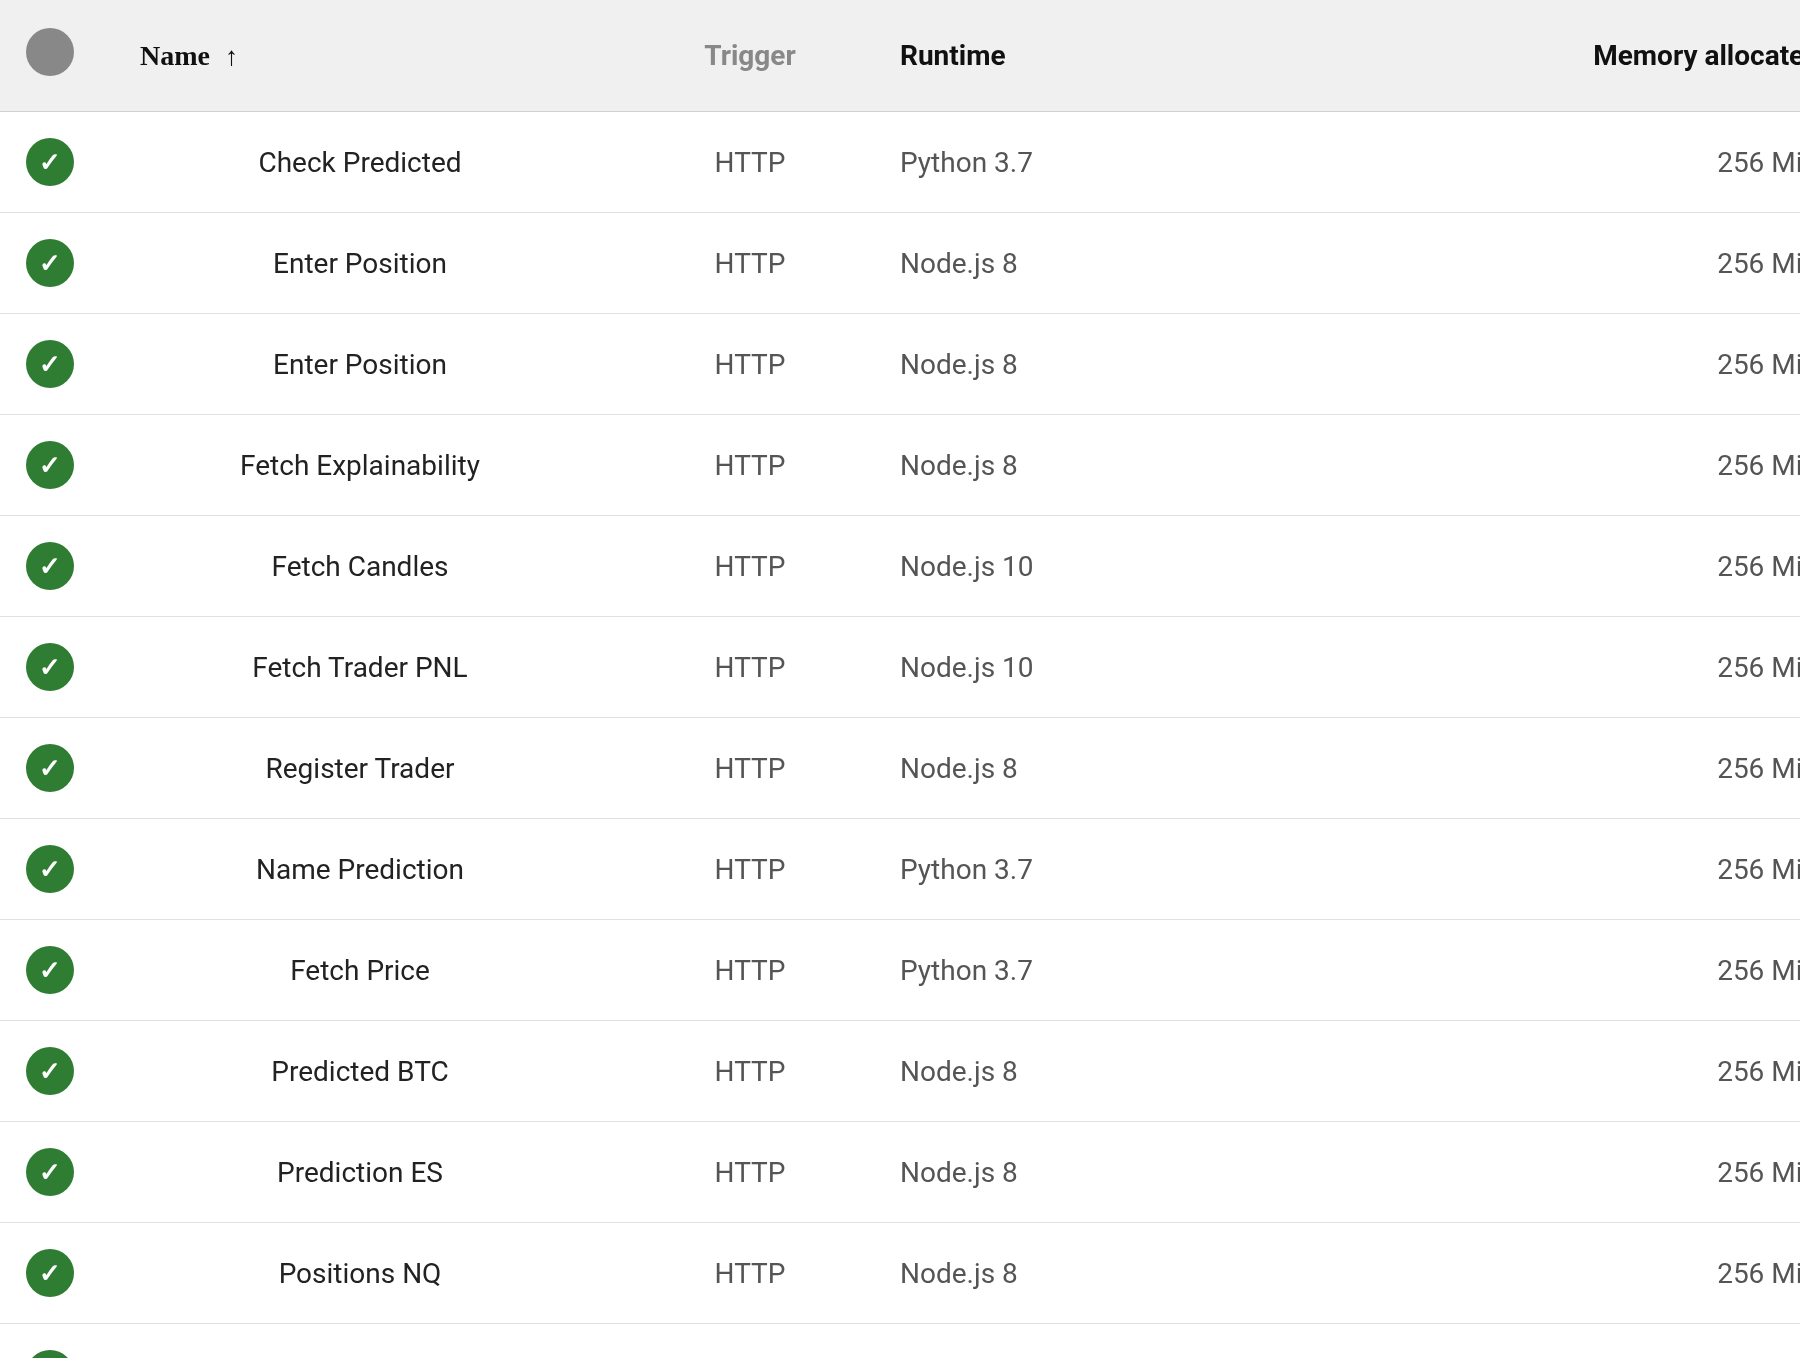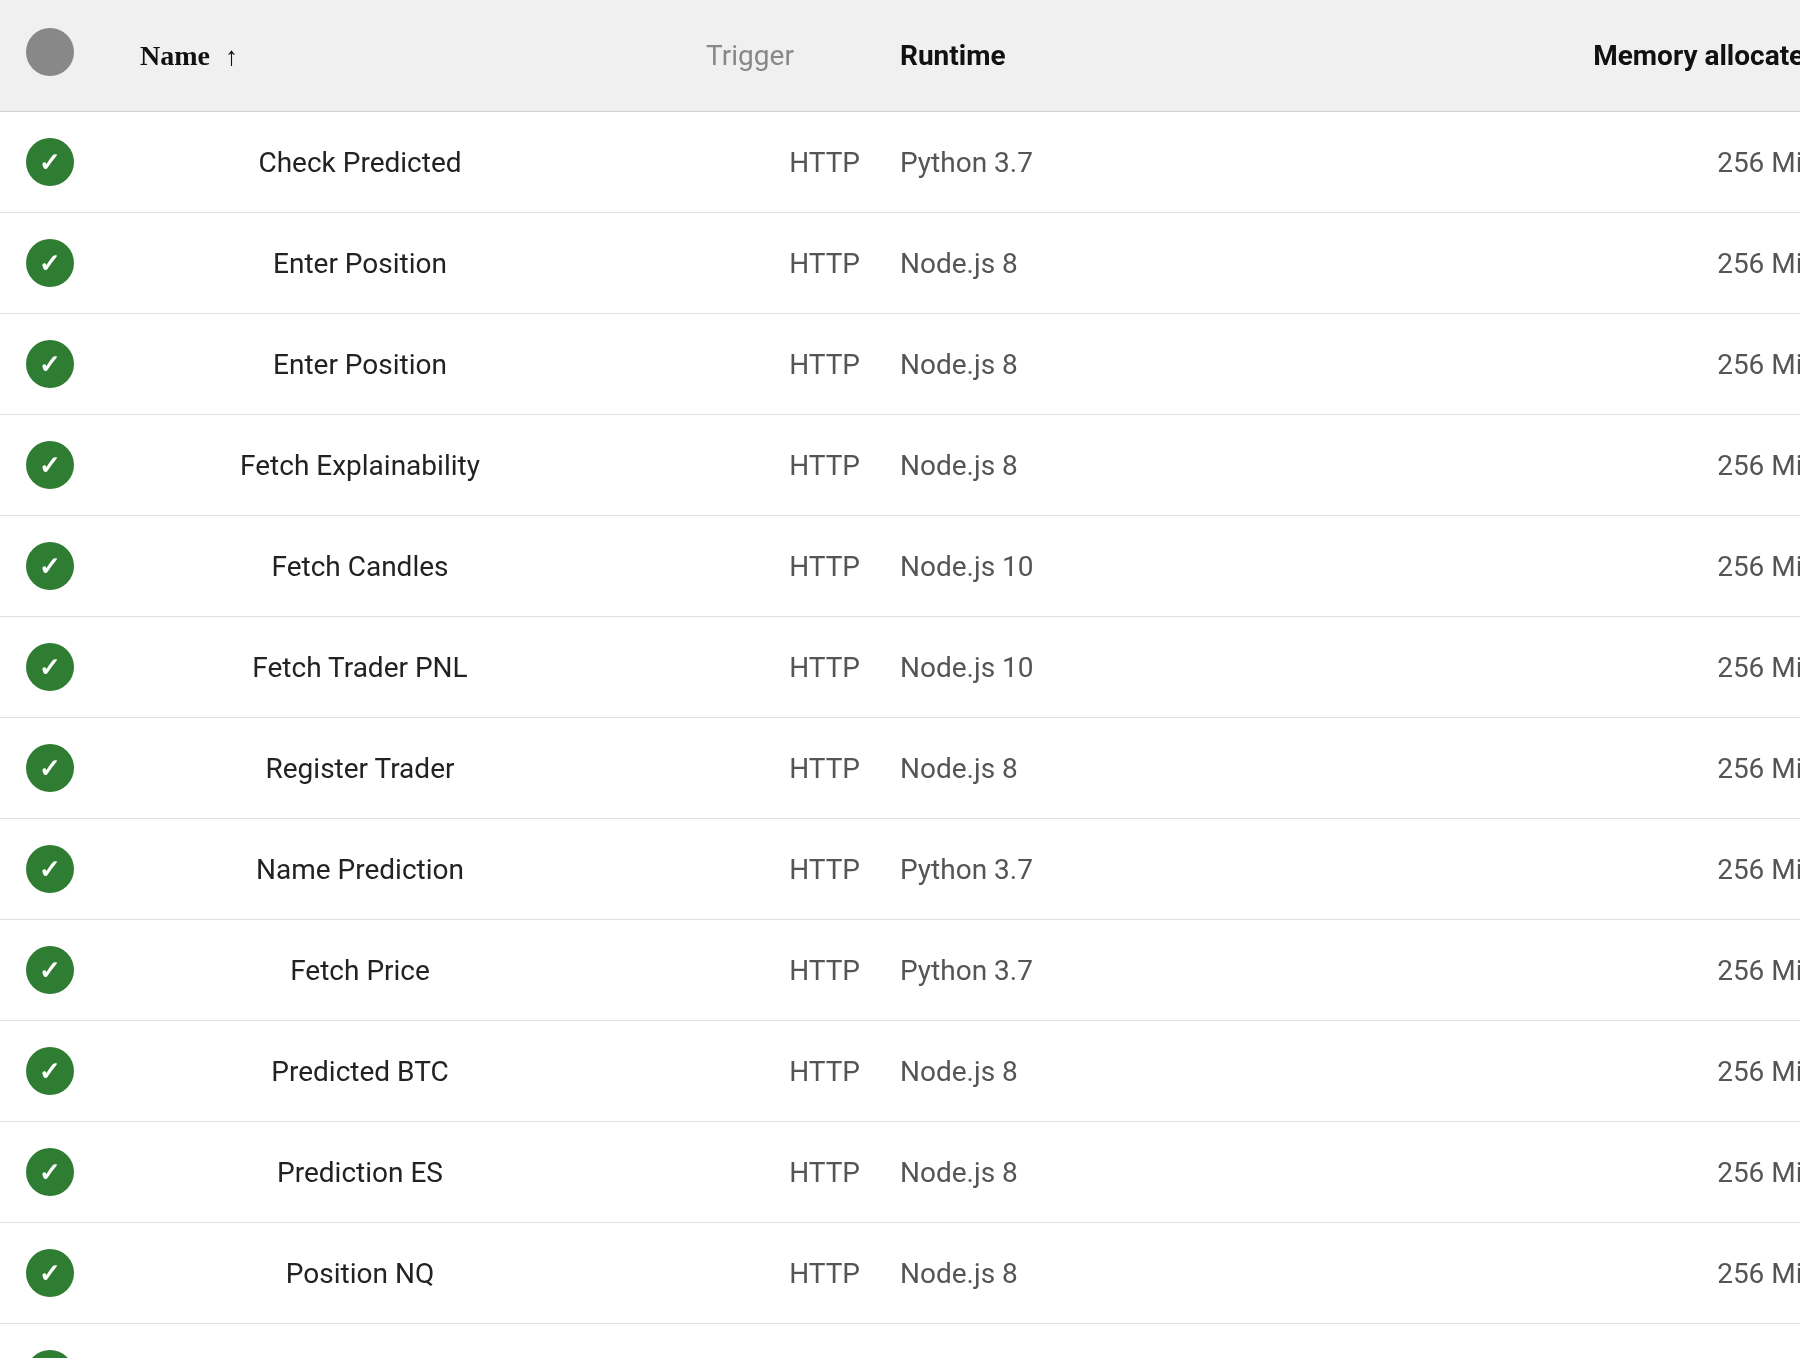--- a/index.html
+++ b/index.html
@@ -38,21 +38,21 @@
     thead th {
       padding: 28px 20px;
       text-align: left;
       font-size: 28px;
       font-weight: 700;
       color: #111111;
     }
 
     thead th.trigger-col {
       color: #888888;
-      font-weight: 400;
+      font-weight: 700;
     }
 
     thead th.status-col {
       width: 100px;
       text-align: center;
     }
 
     thead th.name-col {
       width: 520px;
       padding-left: 40px;
@@ -101,21 +101,21 @@
 
     tbody td.name-cell {
       width: 520px;
       text-align: center;
       color: #222222;
       font-size: 28px;
     }
 
     tbody td.trigger-cell {
       width: 260px;
-      text-align: right;
+      text-align: center;
       color: #555555;
       font-size: 28px;
     }
 
     tbody td.runtime-cell {
       width: 380px;
       text-align: left;
       color: #555555;
       font-size: 28px;
     }
@@ -279,21 +279,21 @@
             </span></td>
           <td class="name-cell">Prediction ES</td>
           <td class="trigger-cell">HTTP</td>
           <td class="runtime-cell">Node.js 8</td>
           <td class="memory-cell">256 MiB</td>
         </tr>
         <tr>
           <td class="status-cell"><span class="status-icon">
               <span class="checkmark">✓</span>
             </span></td>
-          <td class="name-cell">Position NQ</td>
+          <td class="name-cell">Positions NQ</td>
           <td class="trigger-cell">HTTP</td>
           <td class="runtime-cell">Node.js 8</td>
           <td class="memory-cell">256 MiB</td>
         </tr>
         <tr>
           <td class="status-cell"><span class="status-icon"></span></td>
           <td class="name-cell">Predicted vs Actual</td>
           <td class="trigger-cell">HTTP</td>
           <td class="runtime-cell">Node.js 8</td>
           <td class="memory-cell">256 MiB</td>

